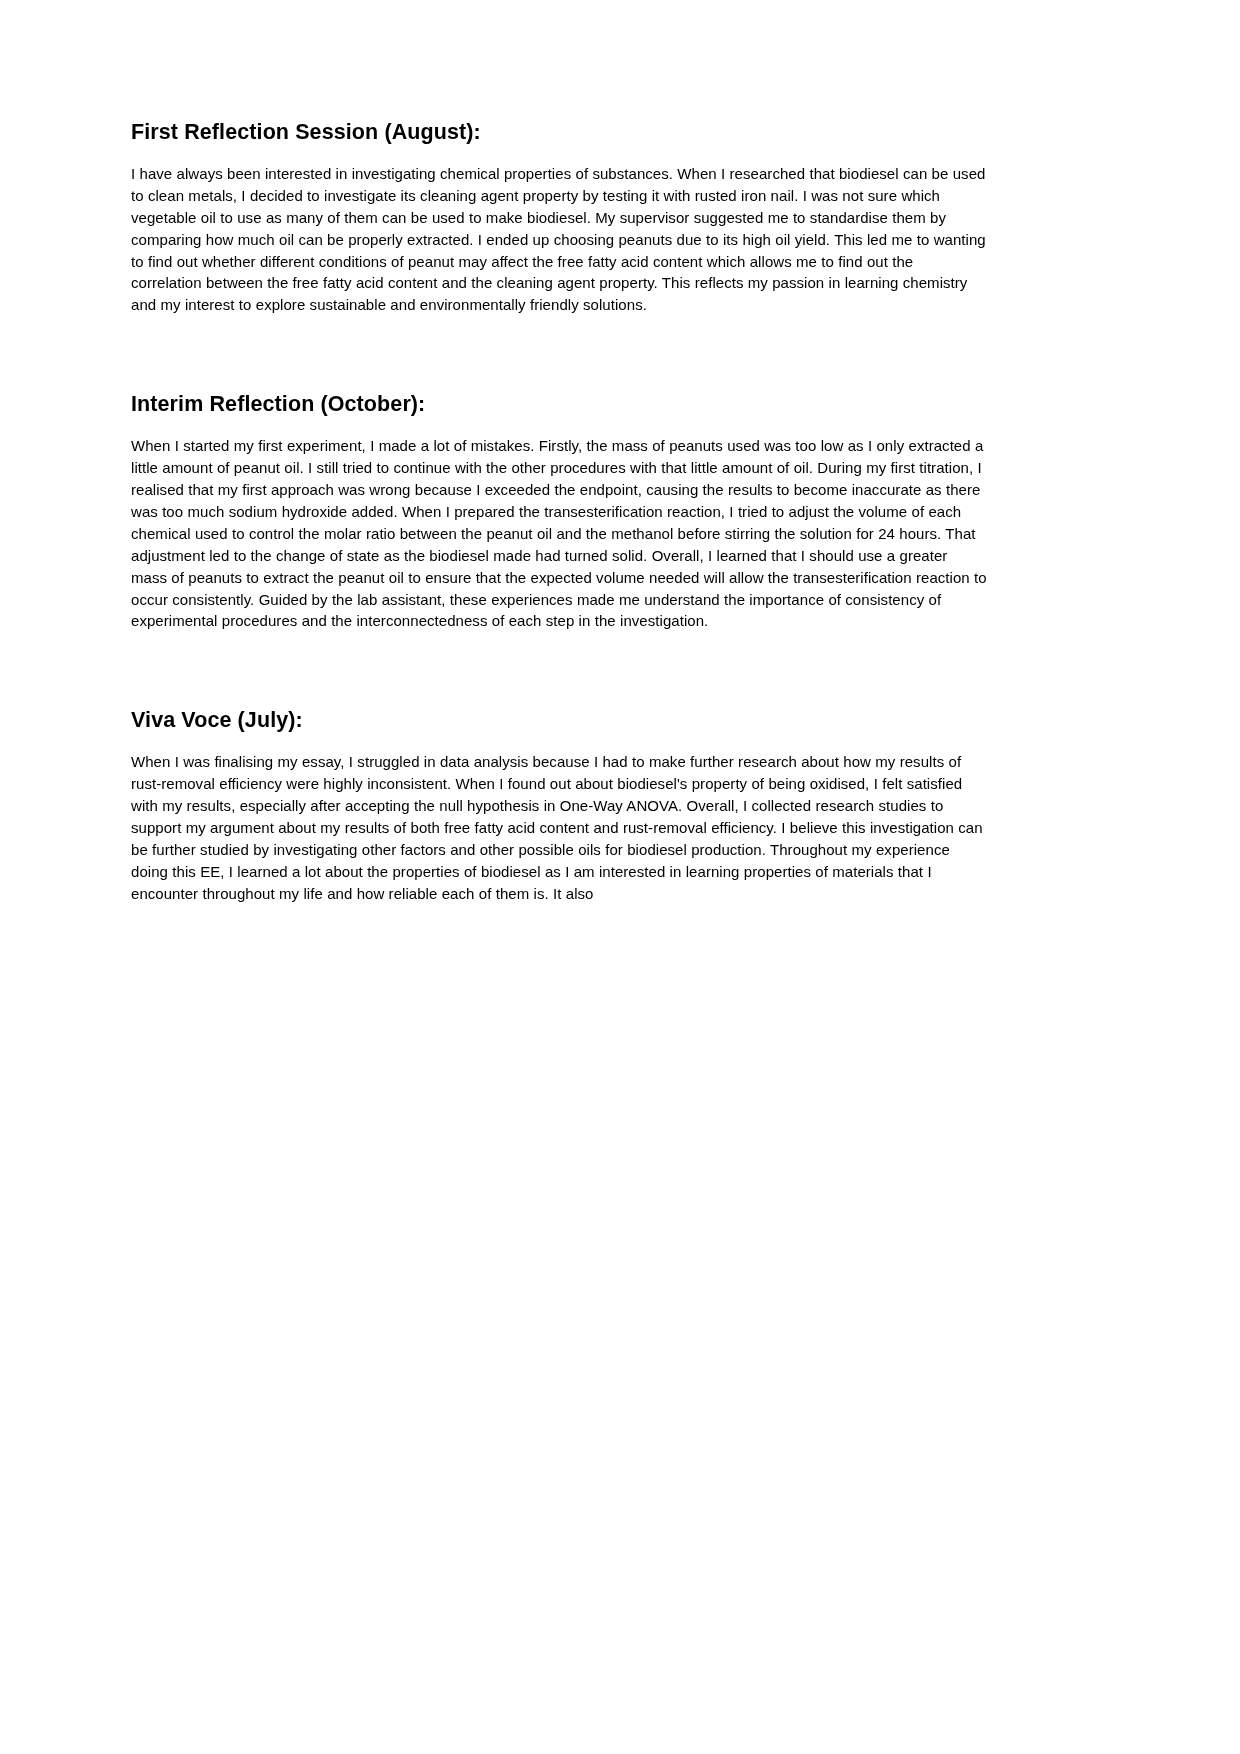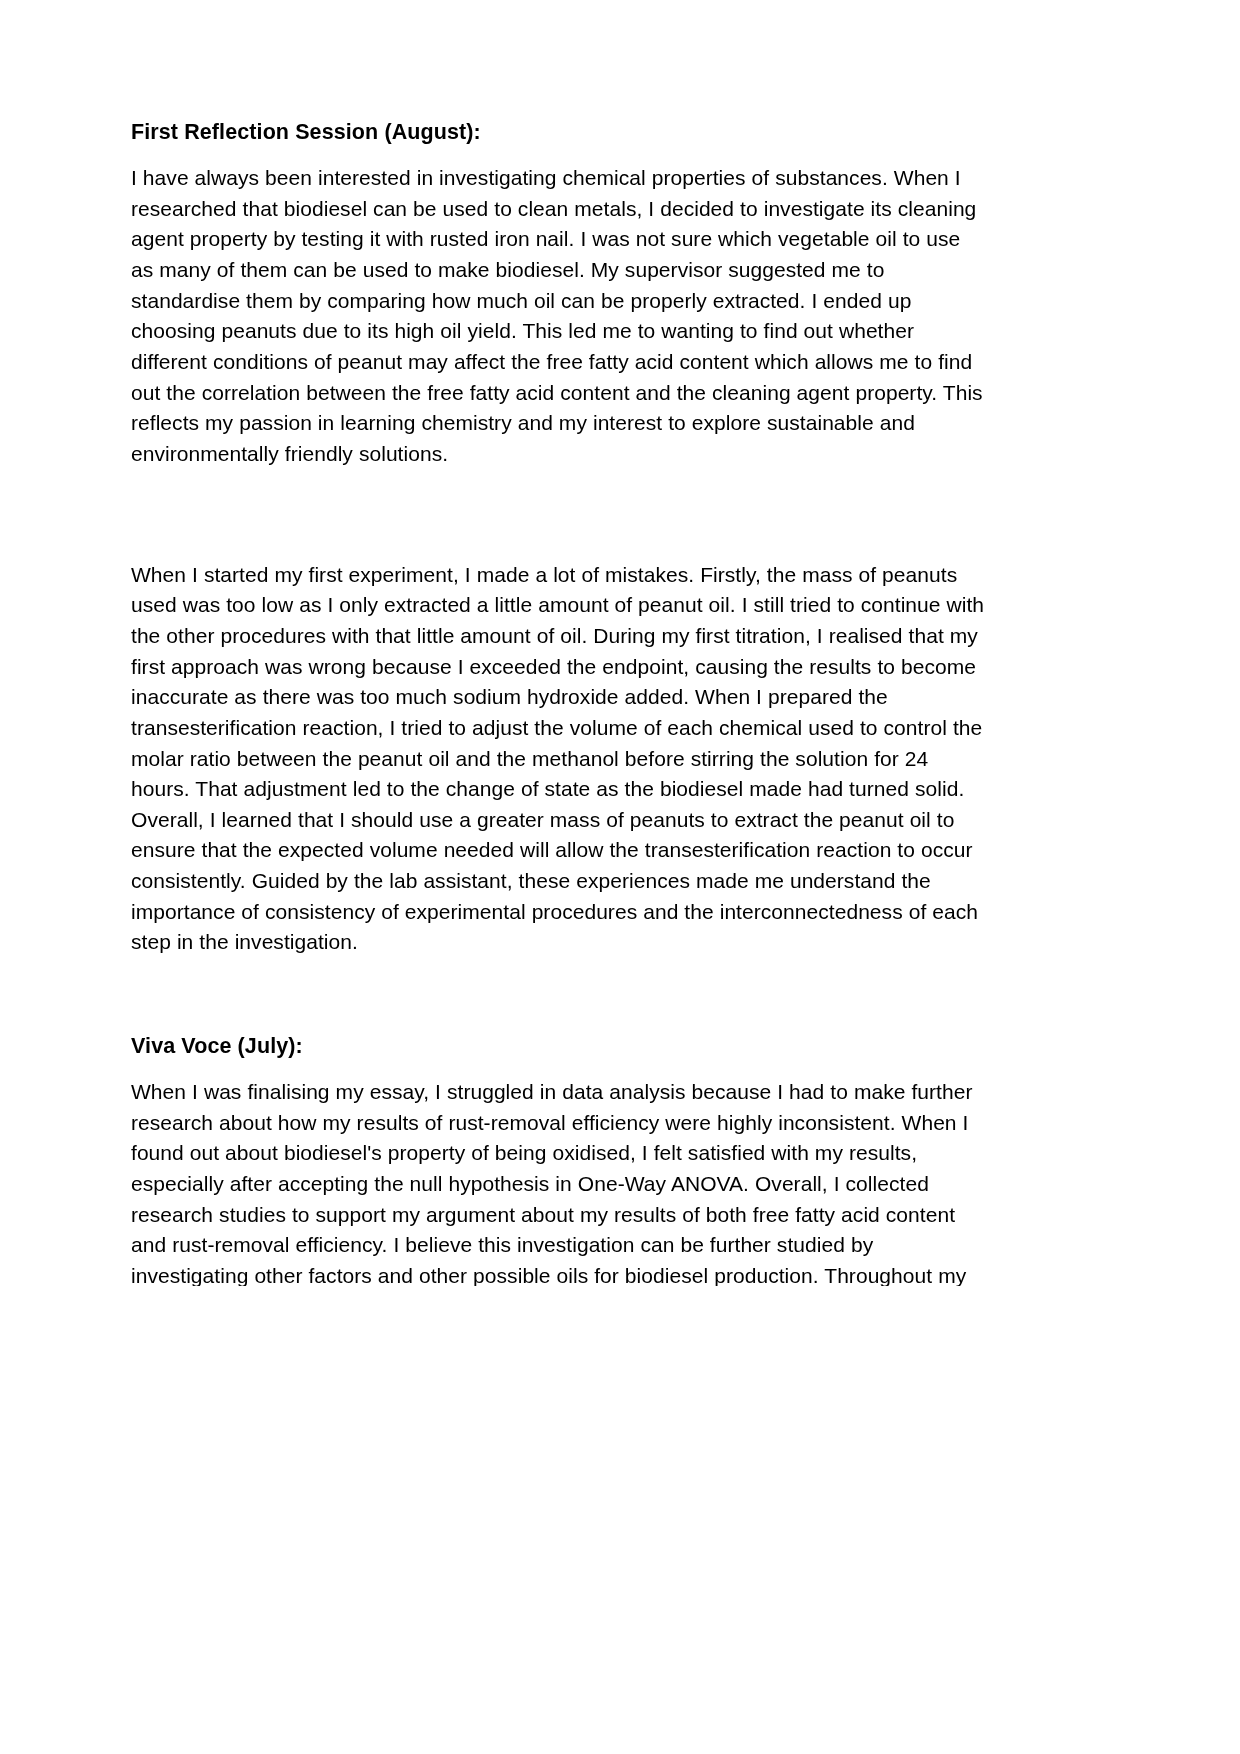--- a/index.html
+++ b/index.html
@@ -28,21 +28,21 @@
   }
   .heading {
     font-size: 21.5px;
     font-weight: bold;
     line-height: 1.35;
     letter-spacing: 0.1px;
     margin: 0;
     color: #000000;
   }
   .para {
-    font-size: 21px;
+    font-size: 15px;
     font-weight: normal;
     line-height: 1.46;
     letter-spacing: 0.05px;
     margin: 0;
     color: #000000;
     text-align: left;
     word-spacing: 0.1px;
   }
   
   .gap-heading-para { height: 16px; }
@@ -57,20 +57,21 @@
 
     <div class="section">
       <p class="heading">First Reflection Session (August):</p>
       <div class="gap-heading-para"></div>
       <p class="para">I have always been interested in investigating chemical properties of substances. When I researched that biodiesel can be used to clean metals, I decided to investigate its cleaning agent property by testing it with rusted iron nail. I was not sure which vegetable oil to use as many of them can be used to make biodiesel. My supervisor suggested me to standardise them by comparing how much oil can be properly extracted. I ended up choosing peanuts due to its high oil yield. This led me to wanting to find out whether different conditions of peanut may affect the free fatty acid content which allows me to find out the correlation between the free fatty acid content and the cleaning agent property. This reflects my passion in learning chemistry and my interest to explore sustainable and environmentally friendly solutions.</p>
     </div>
 
     <div class="gap-para-heading"></div>
 
     <div class="section">
+      <p class="heading">Interim Reflection (October):</p>
       <div class="gap-heading-para"></div>
       <p class="para">When I started my first experiment, I made a lot of mistakes. Firstly, the mass of peanuts used was too low as I only extracted a little amount of peanut oil. I still tried to continue with the other procedures with that little amount of oil. During my first titration, I realised that my first approach was wrong because I exceeded the endpoint, causing the results to become inaccurate as there was too much sodium hydroxide added. When I prepared the transesterification reaction, I tried to adjust the volume of each chemical used to control the molar ratio between the peanut oil and the methanol before stirring the solution for 24 hours. That adjustment led to the change of state as the biodiesel made had turned solid. Overall, I learned that I should use a greater mass of peanuts to extract the peanut oil to ensure that the expected volume needed will allow the transesterification reaction to occur consistently. Guided by the lab assistant, these experiences made me understand the importance of consistency of experimental procedures and the interconnectedness of each step in the investigation.</p>
     </div>
 
     <div class="gap-para-heading"></div>
 
     <div class="section">
       <p class="heading">Viva Voce (July):</p>
       <div class="gap-heading-para"></div>
       <p class="para">When I was finalising my essay, I struggled in data analysis because I had to make further research about how my results of rust-removal efficiency were highly inconsistent. When I found out about biodiesel's property of being oxidised, I felt satisfied with my results, especially after accepting the null hypothesis in One-Way ANOVA. Overall, I collected research studies to support my argument about my results of both free fatty acid content and rust-removal efficiency. I believe this investigation can be further studied by investigating other factors and other possible oils for biodiesel production. Throughout my experience doing this EE, I learned a lot about the properties of biodiesel as I am interested in learning properties of materials that I encounter throughout my life and how reliable each of them is. It also</p>

